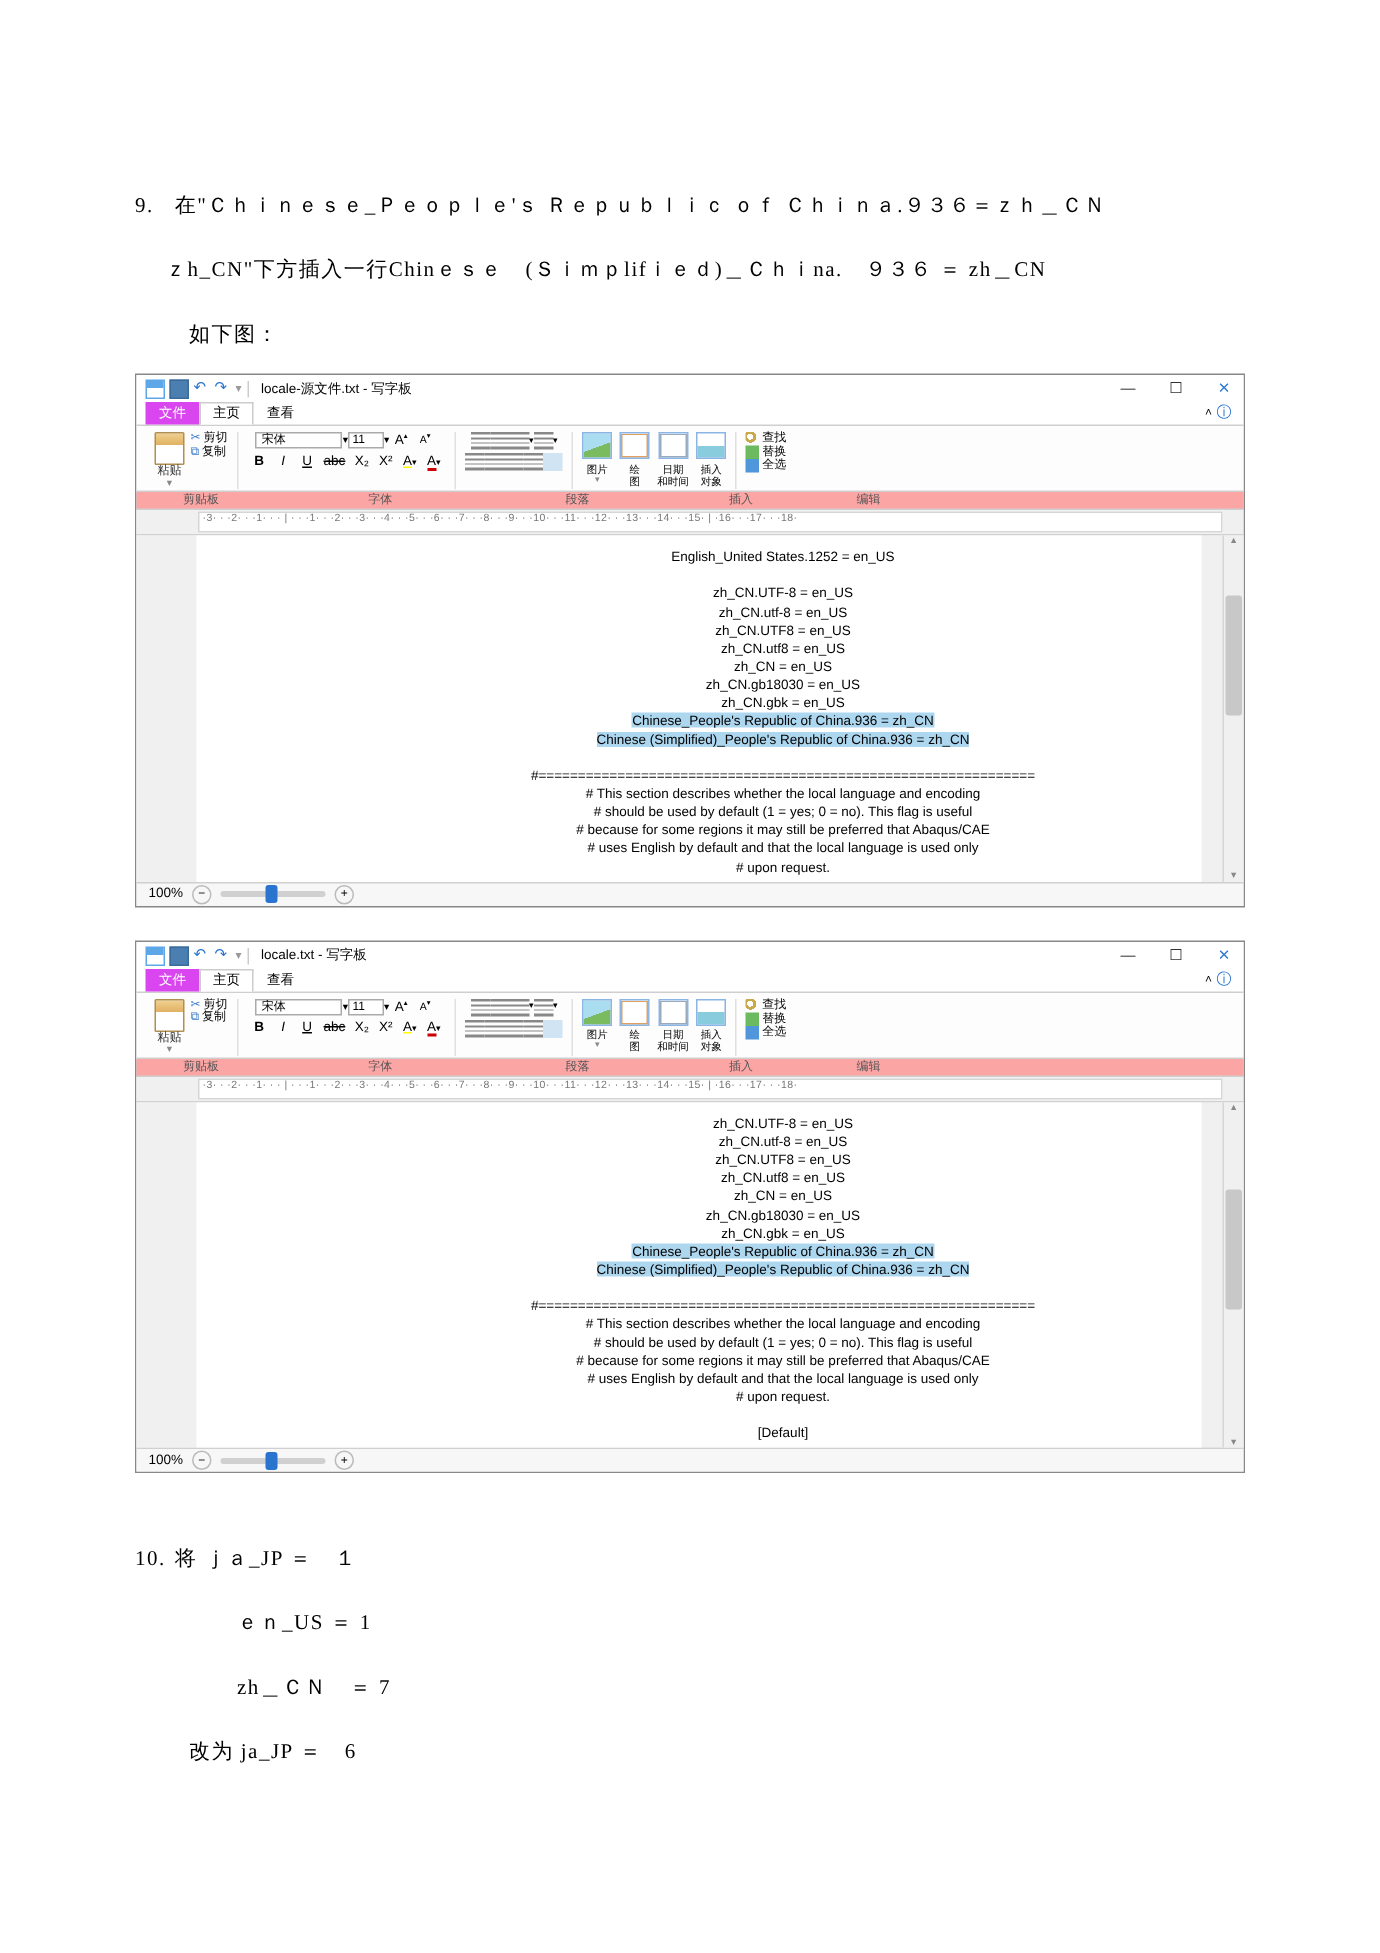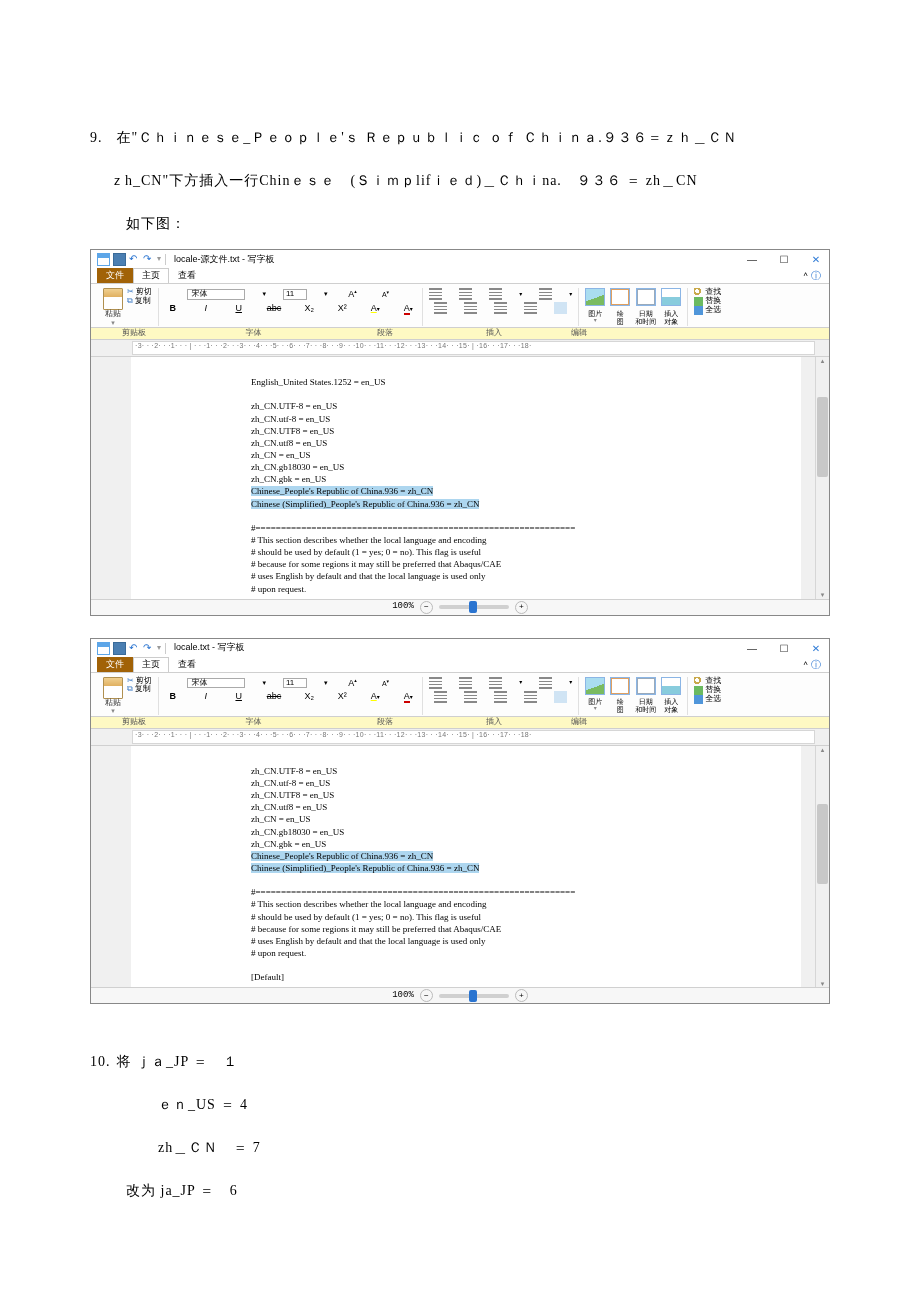--- a/index.html
+++ b/index.html
@@ -59,21 +59,21 @@
     padding: 0 6px;
     background: #fff;
   }
   .wp-tab {
     padding: 2px 8px;
     font-size: 9px;
     border: 1px solid transparent;
     border-bottom: none;
   }
   .wp-tab-file {
-    background: #a16207;
+    background: #d946ef;
     color: #fff;
   }
   .wp-tab-active {
     border-color: #ccc;
     background: #fff;
   }
   .wp-tabrow .tabrow-spacer { flex: 1; }
   .help-icon { color: #2974d0; font-size: 10px; padding-right: 2px; align-self: center; }
   .dropdown-caret { font-size: 8px; padding: 2px 3px; align-self: center; }
   
@@ -88,21 +88,21 @@
     display: flex;
     flex-direction: column;
     align-items: center;
     border-right: 1px solid #e0e0e0;
     padding: 0 6px;
   }
   .ribbon-group:last-child { border-right: none; }
   .ribbon-row {
     display: flex;
     align-items: center;
-    gap: 17px;
+    gap: 0;
     margin-bottom: 2px;
   }
   .paste-big {
     width: 18px; height: 20px;
     background: linear-gradient(#f0d090,#e0b060 40%,#fff 40%);
     border: 1px solid #b09050;
     border-radius: 1px;
   }
   .mini-label { font-size: 8px; color: #333; }
   .font-select {
@@ -147,21 +147,21 @@
   .edit-item { font-size: 8px; display: flex; align-items: center; gap: 2px;}
   .find-icon, .replace-icon, .selectall-icon {
     width: 9px; height: 9px; display: inline-block;
   }
   .find-icon { background: radial-gradient(circle at 35% 35%, #fff 2px, #c9a94a 2px 4px, transparent 4px);}
   .replace-icon { background: linear-gradient(#6bba60,#6bba60);}
   .selectall-icon { background: #5096da; }
   
   .ribbon-groupnames {
     display: flex;
-    background: #fef9c3;
+    background: #fca5a5;
     border-bottom: 1px solid #cfcfcf;
     font-size: 8px;
     color: #555;
     padding: 1px 6px;
   }
   .groupname-slot { text-align: center; }
   
   .wp-ruler {
     display: flex;
     background: #f0f0f0;
@@ -190,53 +190,53 @@
     background: #f0f0f0;
   }
   .content-gutter {
     width: 40px;
     background: #f0f0f0;
   }
   .wp-paper {
     flex: 1;
     background: #fff;
     margin: 0 14px 0 0;
-    padding: 19px 8px 4px 120px;
-    font-family: Liberation Serif, serif;
+    padding: 8px 8px 4px 120px;
+    font-family: Liberation Sans, sans-serif;
     font-size: 9px;
     line-height: 1.35;
     min-height: 100px;
     position: relative;
+    text-align: center;
   }
   .scrollbar-v {
     width: 13px;
     background: #f0f0f0;
     border-left: 1px solid #d6d6d6;
     position: relative;
   }
   .scroll-thumb {
     position: absolute;
     left: 1px; width: 11px;
     background: #c8c8c8;
     border-radius: 2px;
   }
   .hl {
     background: #add6ef;
   }
   
   .wp-status {
     display: flex;
-    justify-content: center;
+    justify-content: flex-start;
     align-items: center;
     border-top: 1px solid #d0d0d0;
     background: #f7f7f7;
     padding: 1px 8px;
     gap: 6px;
     font-size: 9px;
-    font-family: Liberation Mono, monospace;
   }
   .zoom-slider {
     width: 70px; height: 4px;
     background: #d0d0d0;
     position: relative;
     border-radius: 2px;
   }
   .zoom-knob {
     position: absolute;
     width: 8px; height: 12px;
@@ -593,17 +593,17 @@
         </span>
       <span class="minus-plus">+</span>
     </div>
   </div>
 
   <div style="height:18px"></div>
   <div class="body-text">
     <span class="item-no">10.</span>
     <span>将 ｊａ_JP ＝　１</span>
   </div>
-  <div class="body-text" style="padding-left:68px">ｅｎ_US ＝ 4</div>
+  <div class="body-text" style="padding-left:68px">ｅｎ_US ＝ 1</div>
   <div class="body-text" style="padding-left:68px">zh＿ＣＮ　＝ 7</div>
   <div class="body-text indent1">改为 ja_JP ＝　6</div>
 
 </div>
 
 </body></html>

